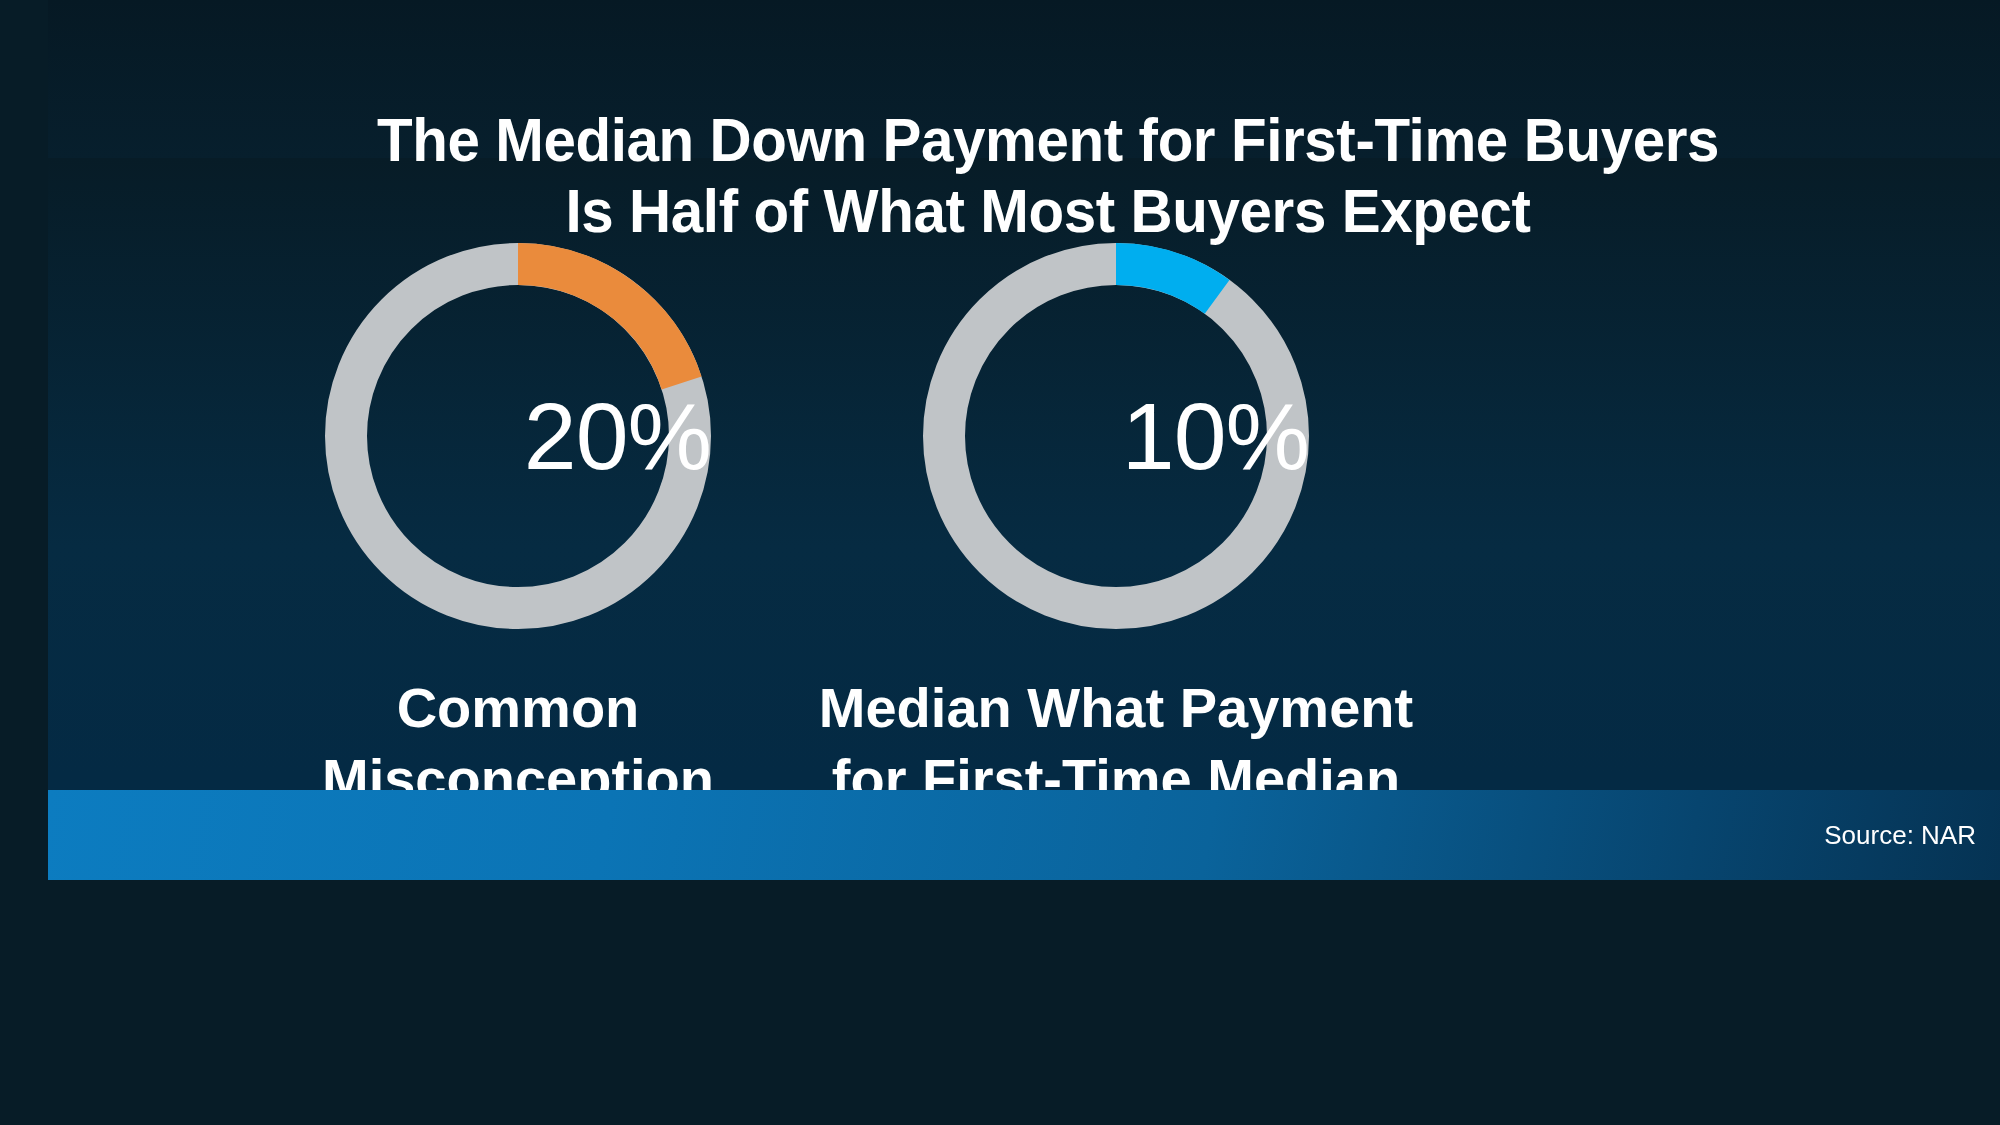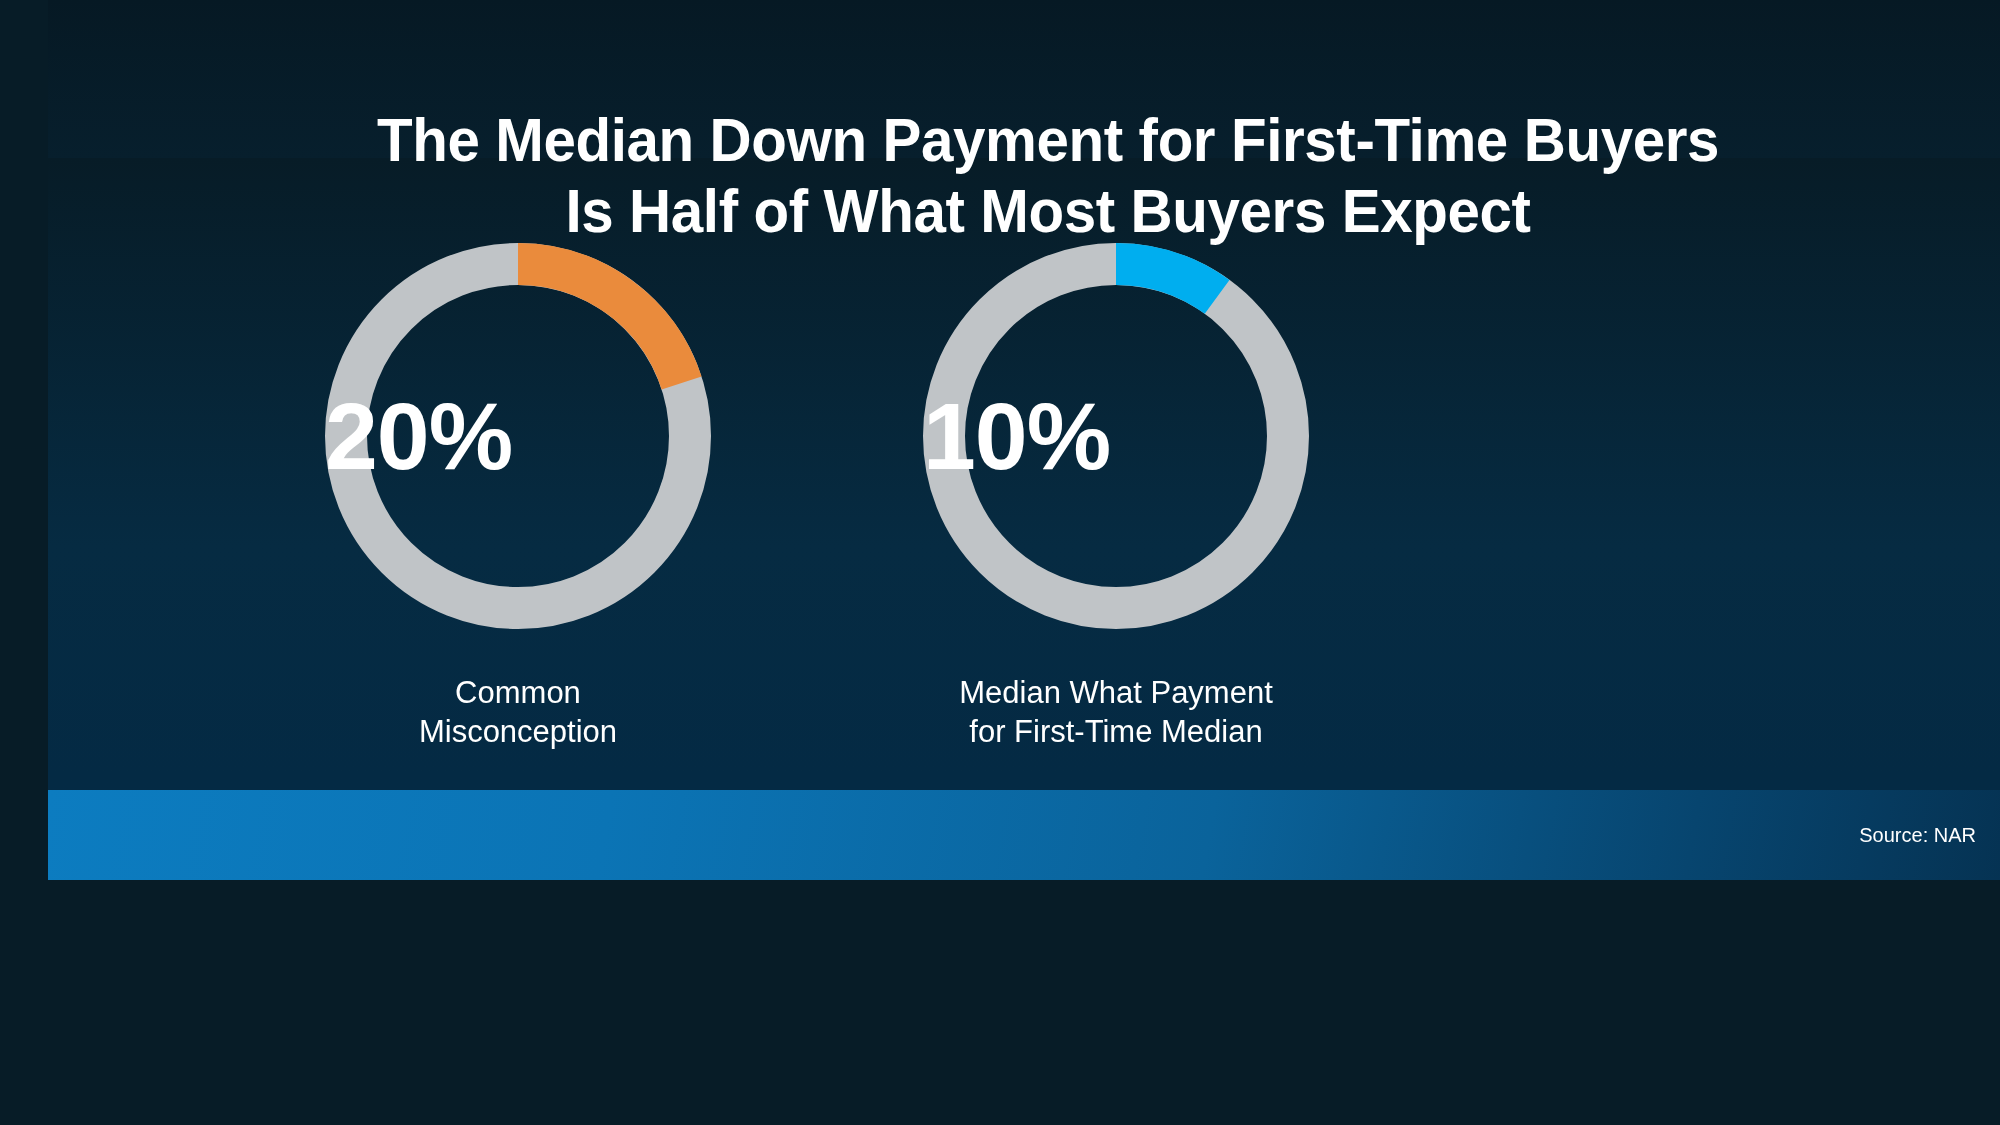--- a/index.html
+++ b/index.html
@@ -67,35 +67,35 @@
   }
   .donut-svg { display: block; width: 386px; height: 386px; }
 
   .donut-center-label {
     position: absolute;
     top: 0; left: 0;
     width: 386px;
     height: 386px;
     display: flex;
     align-items: center;
-    justify-content: flex-start;
+    justify-content: flex-end;
     color: #ffffff;
-    font-weight: bold;
+    font-weight: normal;
     font-size: 95px;
     letter-spacing: -1px;
     pointer-events: none;
   }
 
   .chart-caption {
     margin-top: 44px;
     text-align: center;
     color: #ffffff;
-    font-size: 31px;
+    font-size: 56px;
     line-height: 1.26;
-    font-weight: normal;
+    font-weight: bold;
   }
   .chart-caption .cline { display: block; white-space: nowrap; }
 
   
   #footer-bar {
     position: absolute;
     left: 0;
     bottom: 0;
     width: 2000px;
     height: 90px;
@@ -105,21 +105,21 @@
                 #0a639b 58%,
                 #07456f 82%,
                 #05304f 100%);
   }
   #footer-source {
     position: absolute;
     right: 72px;
     top: 50%;
     transform: translateY(-50%);
     color: #ffffff;
-    font-size: 20px;
+    font-size: 26px;
     font-weight: normal;
     white-space: nowrap;
   }
 </style>
 </head>
 <body>
 
 <div id="stage">
 
   <h1 id="title">

